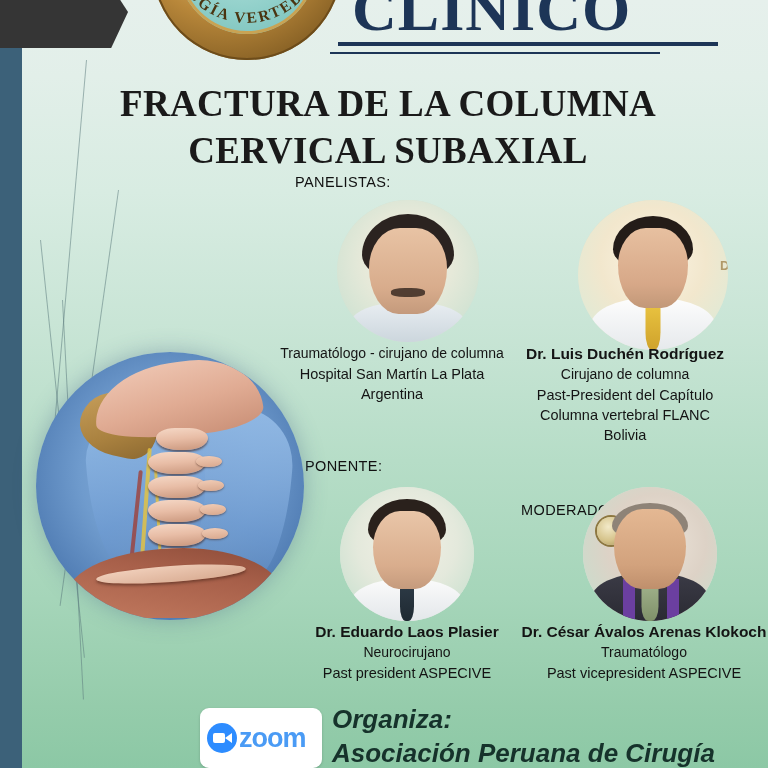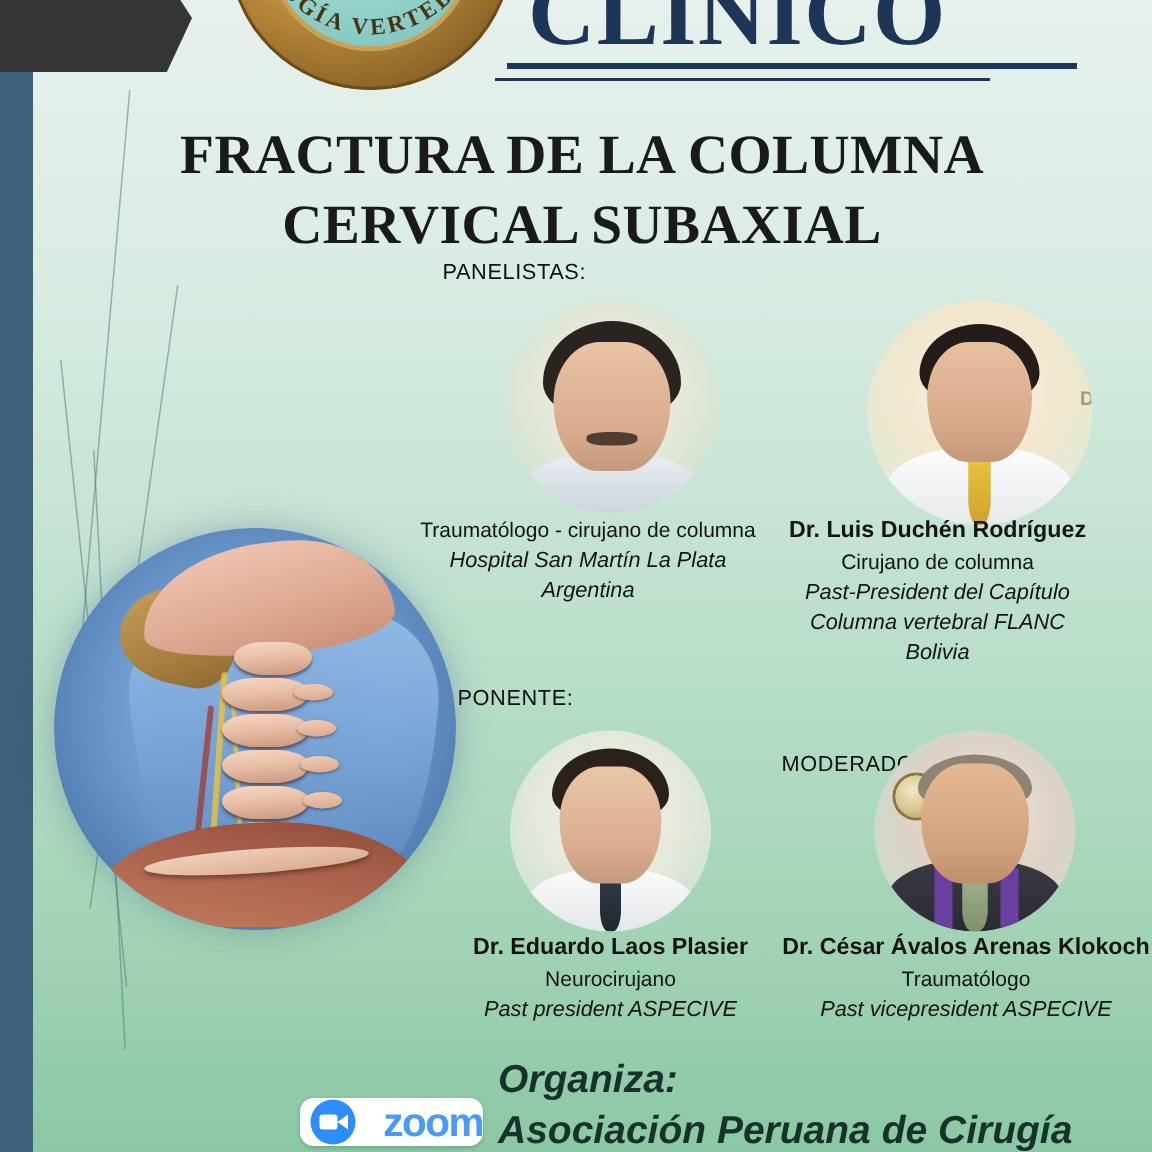--- a/index.html
+++ b/index.html
@@ -331,38 +331,36 @@
   .person .nm {
     font-weight: 700;
     font-size: 15.5px;
     line-height: 1.35;
   }
   .person .rl {
     font-size: 14px;
     line-height: 1.4;
   }
   .person .it {
-    font-style: italic;
     font-size: 14.5px;
     line-height: 1.4;
   }
 
   
   .zoom-logo {
     position: absolute;
     left: 200px;
-    top: 732px;
+    top: 708px;
     width: 122px;
-    height: 32px;
+    height: 60px;
     background: #ffffff;
     border-radius: 9px;
     display: flex;
     align-items: center;
     box-shadow: 0 1px 3px rgba(0,0,0,.18);
-    justify-content: space-between;
   }
   .zoom-cam {
     width: 30px;
     height: 30px;
     margin-left: 7px;
     border-radius: 50%;
     background: #2d8cff;
     position: relative;
     flex: none;
   }

